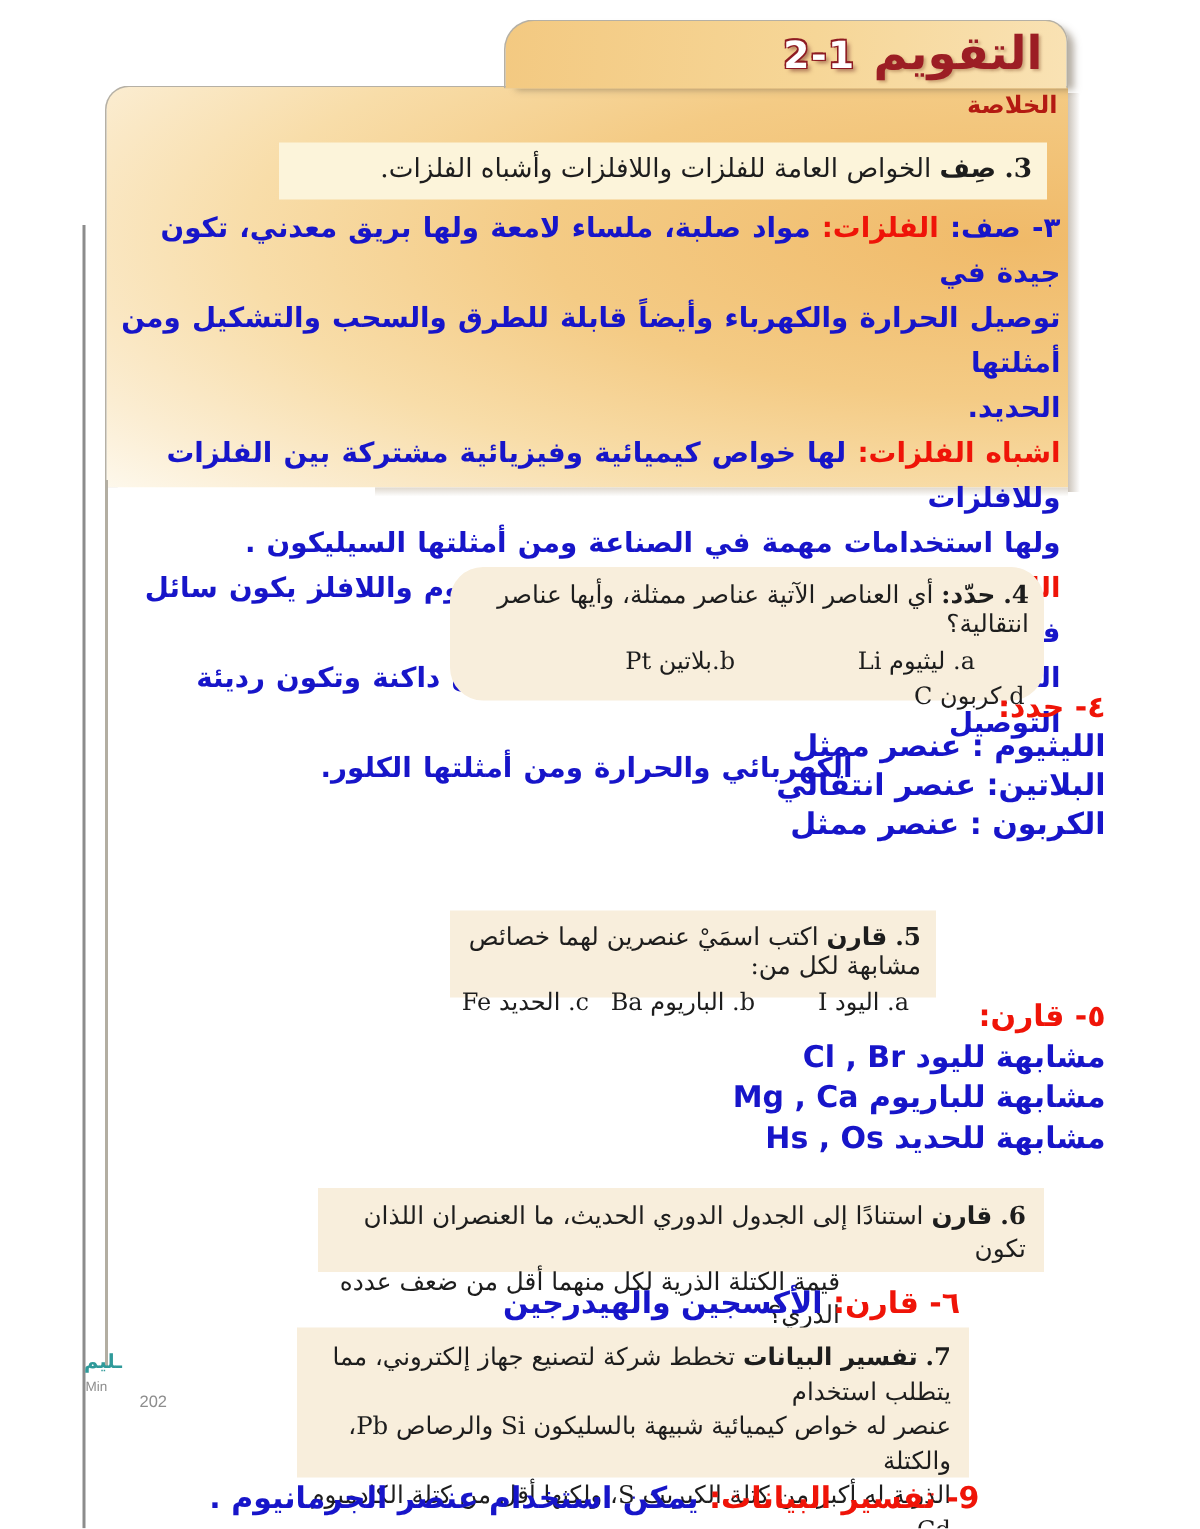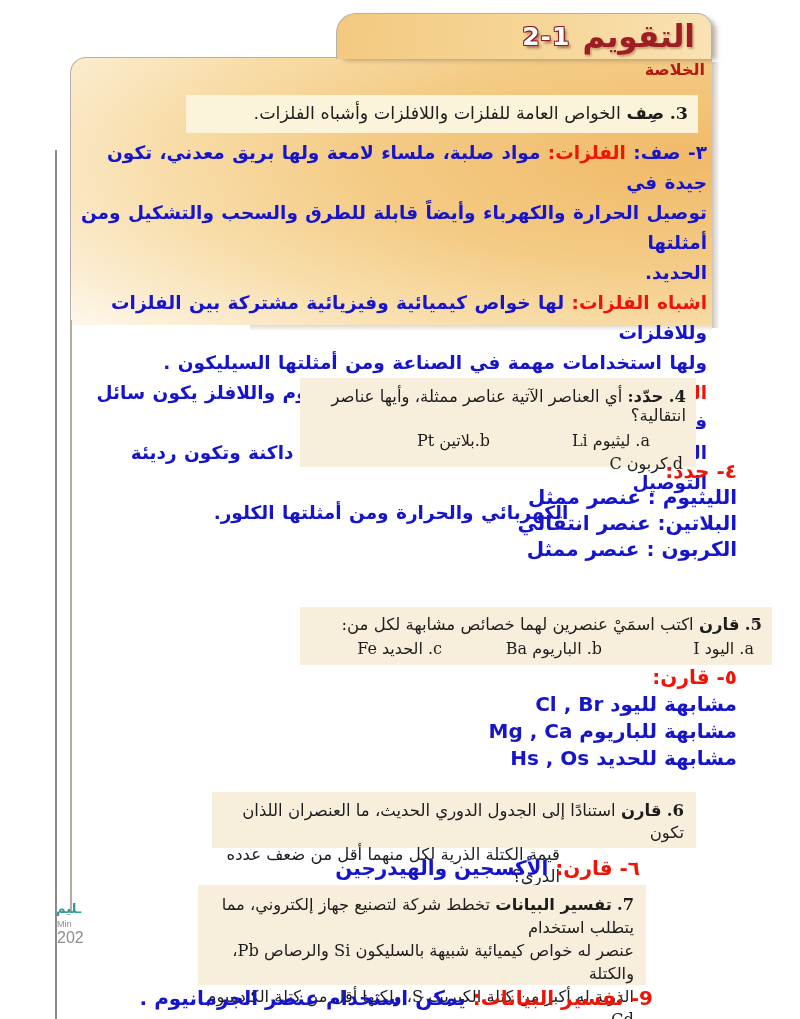--- a/index.html
+++ b/index.html
@@ -35,22 +35,22 @@
   .panelbottom{left:250px;top:325px;width:462px;height:6px;
          background:linear-gradient(rgba(140,115,80,.28),rgba(140,115,80,0));}
 
   .summary{top:60px;right:95px;font-size:16px;font-weight:bold;color:#b31a12;}
 
   
   .qtext{font-family:"DejaVu Serif","DejaVu Sans",serif;color:#1d1d1d;direction:rtl;}
   .q3strip{left:186px;top:95px;width:512px;height:38px;background:#fcf4da;
            box-sizing:border-box;padding:8px 10px 0 0;text-align:right;font-size:17.5px;}
   .qbox{background:#f8eedc;box-sizing:border-box;text-align:right;}
-  #q4{left:300px;top:378px;width:396px;height:89px;padding:9px 10px 0 0;font-size:16.5px;}
-  #q5{left:300px;top:607px;width:472px;height:58px;padding:8px 10px 0 0;font-size:16.5px;}
+  #q4{left:300px;top:378px;width:396px;height:89px;padding:9px 10px 0 0;font-size:16.5px;border-radius:22px;}
+  #q5{left:300px;top:607px;width:324px;height:58px;padding:8px 10px 0 0;font-size:16.5px;}
   #q6{left:212px;top:792px;width:484px;height:56px;padding:8px 12px 0 0;font-size:16.5px;line-height:22px;}
   #q7{left:198px;top:885px;width:448px;height:100px;padding:8px 12px 0 0;font-size:16.3px;line-height:23px;}
   .n{font-weight:bold;}
   .b{font-weight:bold;margin-top:29px;}
   .q6line2{padding-left:0;padding-right:124px;}
   .opts2{display:grid;grid-template-columns:1fr 1fr;margin-top:4px;line-height:23px;font-size:16px;}
   .opts2 .c1{text-align:right;padding-left:0;padding-right:36px;}
   .opts2 .c2{text-align:right;padding-right:3px;}
   .opts3{display:grid;grid-template-columns:1fr 1fr 1fr;margin-top:5px;font-size:16px;}
   .opts3 .c1{text-align:right;padding-right:8px;}
@@ -65,21 +65,21 @@
   .a4{right:63px;top:458px;font-size:20px;line-height:26px;white-space:nowrap;}
   .a4 .lbl{margin-left:37px;}
   .a5{right:63px;top:664px;font-size:20px;line-height:27px;white-space:nowrap;}
   .a5 .lbl{margin-left:37px;}
   .a6{right:160px;top:856px;font-size:20px;white-space:nowrap;}
   .a7{right:147px;top:986px;font-size:20px;white-space:nowrap;}
 
   
   .wm1{left:56px;top:901px;font-size:13px;font-weight:bold;color:#2f9a9a;}
   .wm2{left:57px;top:919px;font-size:9px;color:#8d8d8d;font-family:"Liberation Sans",sans-serif;}
-  .wm3{left:57px;top:929px;font-size:16px;color:#8d8d8d;font-family:"Liberation Sans",sans-serif;}
+  .wm3{left:57px;top:929px;font-size:11px;color:#8d8d8d;font-family:"Liberation Sans",sans-serif;padding-left:36px;}
 </style>
 </head>
 <body>
 
 <div id="page">
 
   <div class="abs scanline"></div>
   <div class="abs panel"></div>
   <div class="abs panelshadow"></div>
   <div class="abs panelbottom"></div>

